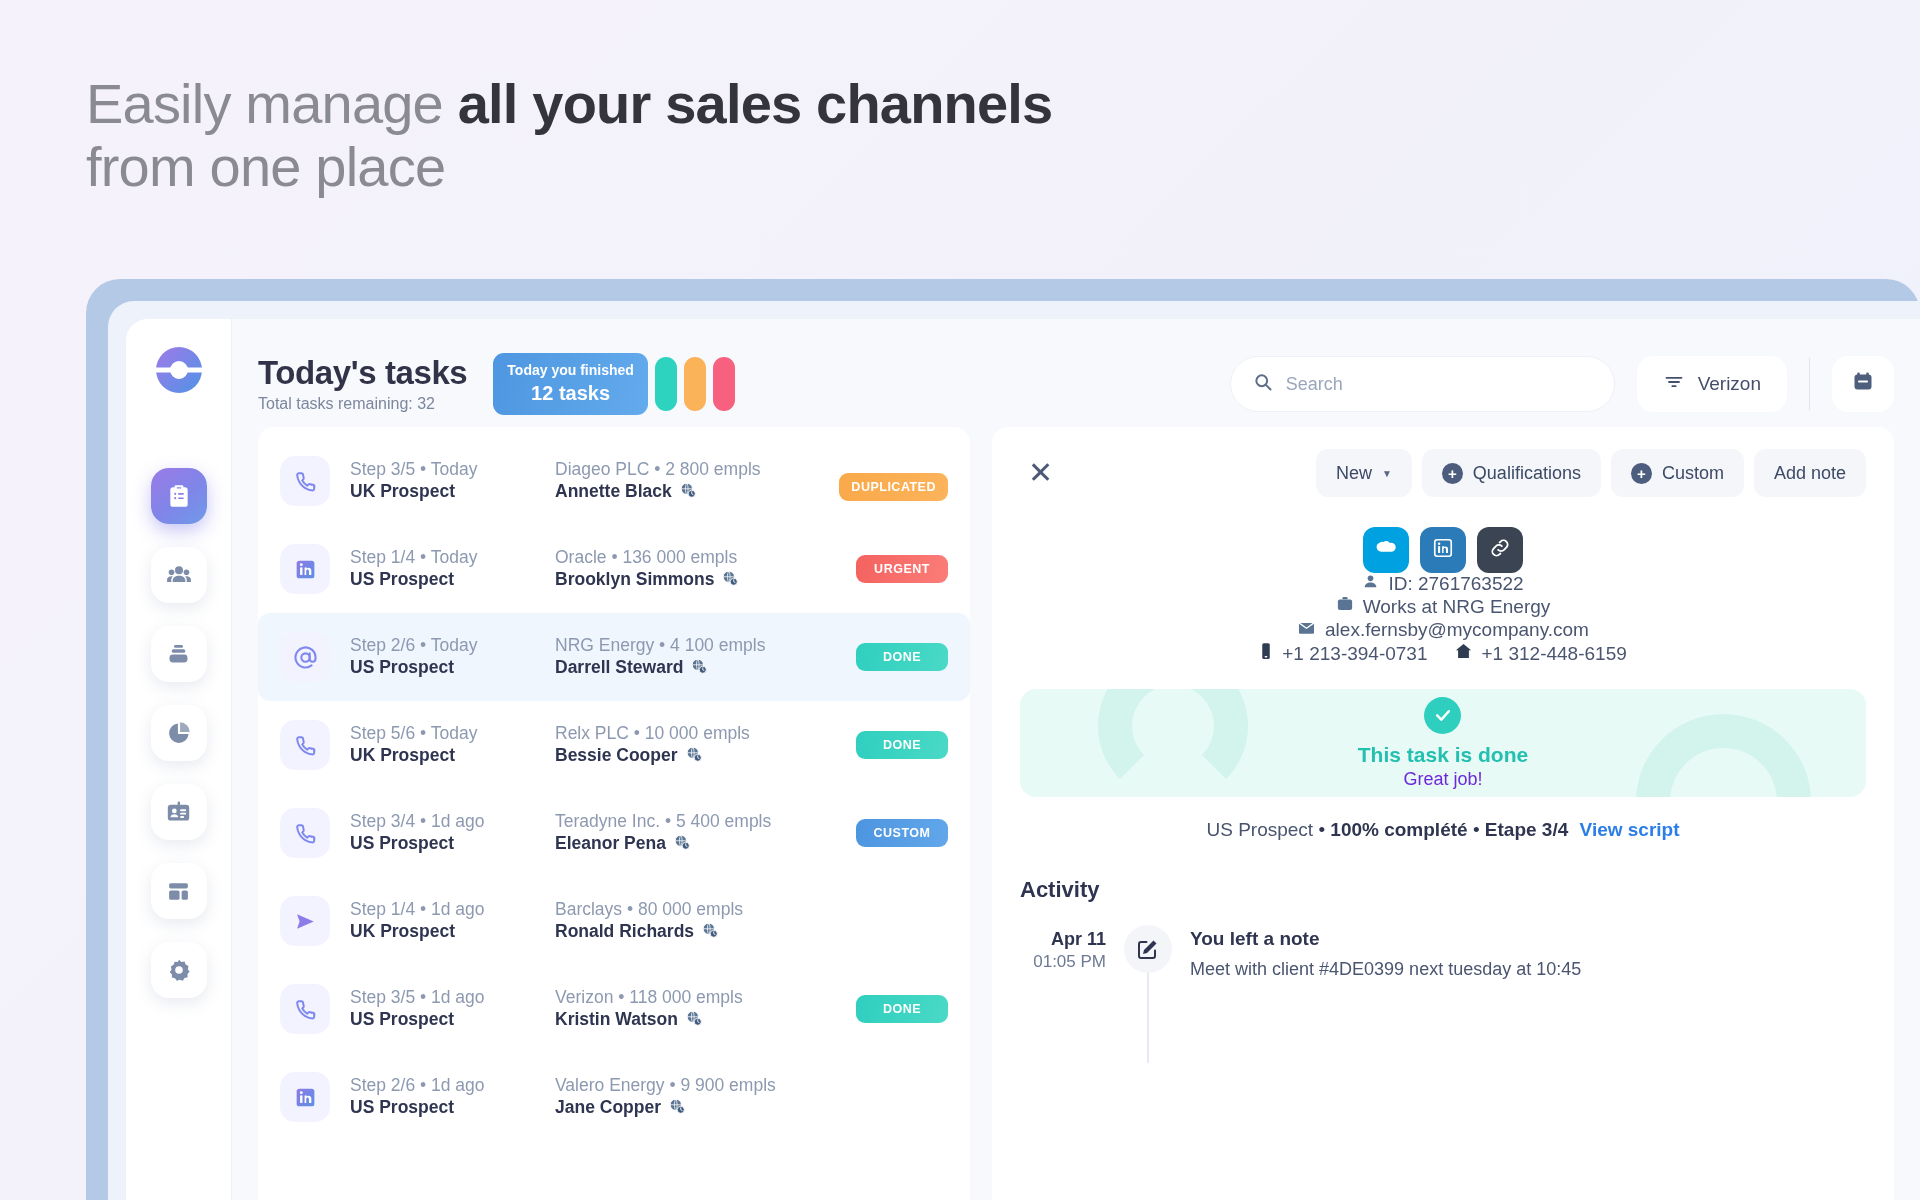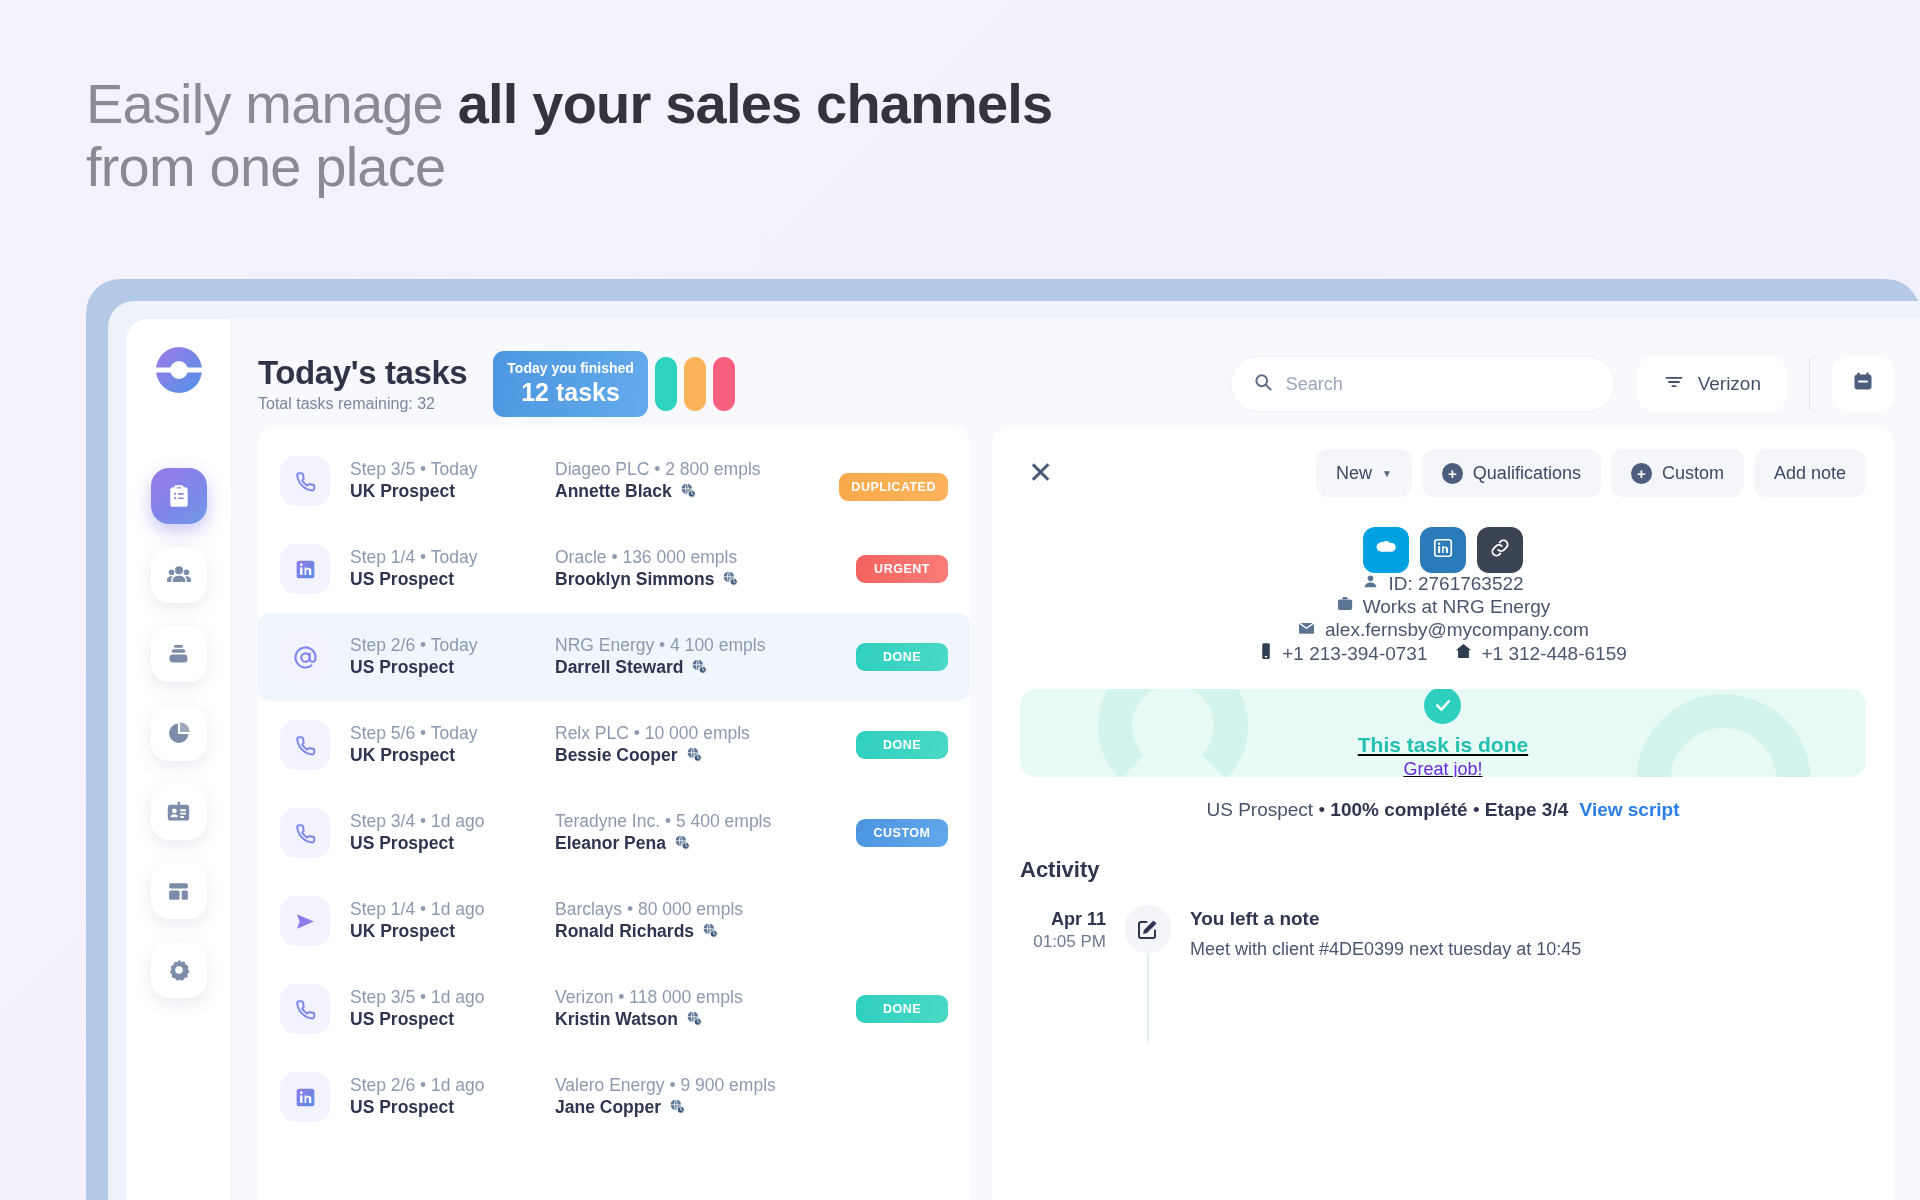--- a/index.html
+++ b/index.html
@@ -127,21 +127,21 @@
   }
   .streak-card {
     background: linear-gradient(105deg, #4e96e0 0%, #63abec 100%);
     border-radius: 11px;
     color: #fff;
     padding: 10px 14px 11px 14px;
     text-align: center;
     min-width: 140px;
   }
   .streak-card .l1 { font-size: 14px; font-weight: 700; line-height: 1.1; }
-  .streak-card .l2 { font-size: 25px; font-weight: 700; margin-top: 3px; line-height: 1.1; }
+  .streak-card .l2 { font-size: 20px; font-weight: 700; margin-top: 3px; line-height: 1.1; }
   .bar { width: 22px; height: 54px; border-radius: 11px; }
 
   .topbar-right {
     margin-left: auto;
     display: flex;
     align-items: center;
     gap: 22px;
   }
   .search-box {
     width: 385px;
@@ -297,24 +297,24 @@
     display: flex; align-items: center; justify-content: center; gap: 9px;
   }
   .contact-line.dual { gap: 26px; }
   .contact-line .pair { display: flex; align-items: center; gap: 9px; }
 
   .done-card {
     position: relative;
     margin-top: 24px;
     background: #e7faf6;
     border-radius: 16px;
-    height: 88px;
+    height: 108px;
     overflow: hidden;
     display: flex; flex-direction: column;
-    align-items: center; justify-content: center; text-decoration: underline;
+    align-items: center; justify-content: center;
   }
   .done-card .arc {
     position: absolute;
     border: 34px solid #d2f4ed;
     border-bottom-color: transparent;
     border-radius: 50%;
   }
   .arc-a { width: 150px; height: 150px; left: 78px; top: -38px; }
   .arc-b { width: 175px; height: 175px; right: 55px; bottom: -92px; }
   .done-inner { position: relative; z-index: 2; text-align: center; }

